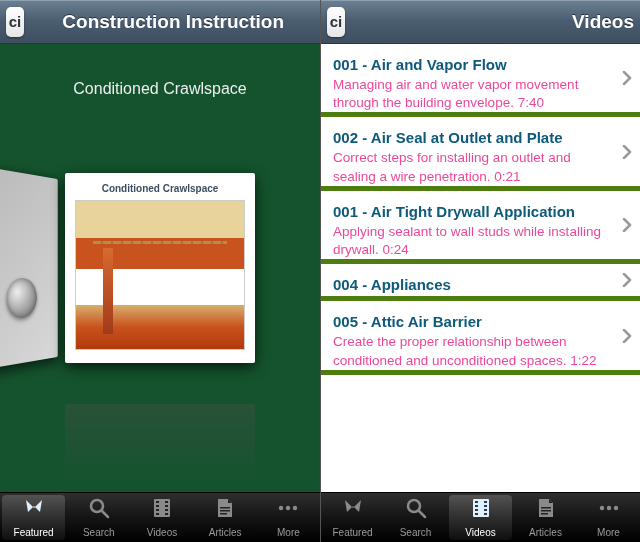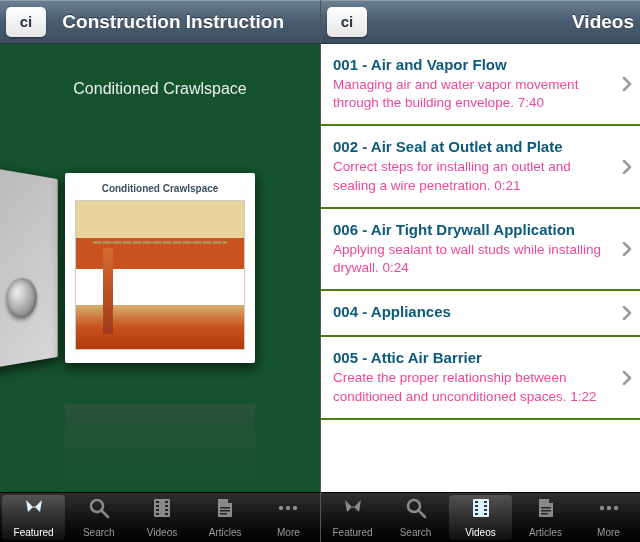--- a/index.html
+++ b/index.html
@@ -23,21 +23,21 @@
     height: 44px;
     background: linear-gradient(to bottom, #6c8093 0%, #4a5d70 50%, #3c4e5f 100%);
     border-bottom: 1px solid #2a3642;
     display: flex;
     align-items: center;
     padding: 0 6px;
     box-shadow: inset 0 1px 0 rgba(255,255,255,0.25);
     gap: 6px;
   }
   .navbar .logo {
-    width: 40px;
+    width: 18px;
     height: 30px;
     background: linear-gradient(to bottom, #fff, #e6e6e6);
     border-radius: 5px;
     display: flex;
     align-items: center;
     justify-content: center;
     font-weight: bold;
     font-size: 15px;
     color: #2a3642;
     box-shadow: 0 1px 2px rgba(0,0,0,0.4);
@@ -151,22 +151,22 @@
     background: linear-gradient(to bottom, rgba(80,80,80,0.35), rgba(0,0,0,0));
     border-radius: 2px;
   }
   
   .videos-bg {
     background: #fff;
     height: 100%;
     overflow: hidden;
   }
   .list-item {
-    border-bottom: 2px solid #4d7c0f;
-    padding: 12px 30px 12px 12px;
+    border-bottom: 5px solid #4d7c0f;
+    padding: 12px 30px 0 12px;
     position: relative;
   }
   .list-item .item-title {
     color: #0d5a7a;
     font-weight: bold;
     font-size: 15px;
     margin-bottom: 3px;
   }
   .list-item .item-desc {
     color: #ec4899;
@@ -312,21 +312,21 @@
     <div class="list-item">
       <div class="item-title">002 - Air Seal at Outlet and Plate</div>
       <div class="item-desc">Correct steps for installing an outlet and sealing a wire penetration.   0:21</div>
       <span class="chevron">
           <svg width="10" height="14" viewBox="0 0 10 14">
             <path d="M2 1 L8 7 L2 13" stroke="#9a9a9a" stroke-width="2.5" fill="none" stroke-linecap="round" stroke-linejoin="round"></path>
           </svg>
         </span>
     </div>
     <div class="list-item">
-      <div class="item-title">006 - Air Tight Drywall Application</div>
+      <div class="item-title">001 - Air Tight Drywall Application</div>
       <div class="item-desc">Applying sealant to wall studs while installing drywall.  0:24</div>
       <span class="chevron">
           <svg width="10" height="14" viewBox="0 0 10 14">
             <path d="M2 1 L8 7 L2 13" stroke="#9a9a9a" stroke-width="2.5" fill="none" stroke-linecap="round" stroke-linejoin="round"></path>
           </svg>
         </span>
     </div>
     <div class="list-item">
       <div class="item-title">004 - Appliances</div>
       <span class="chevron">

